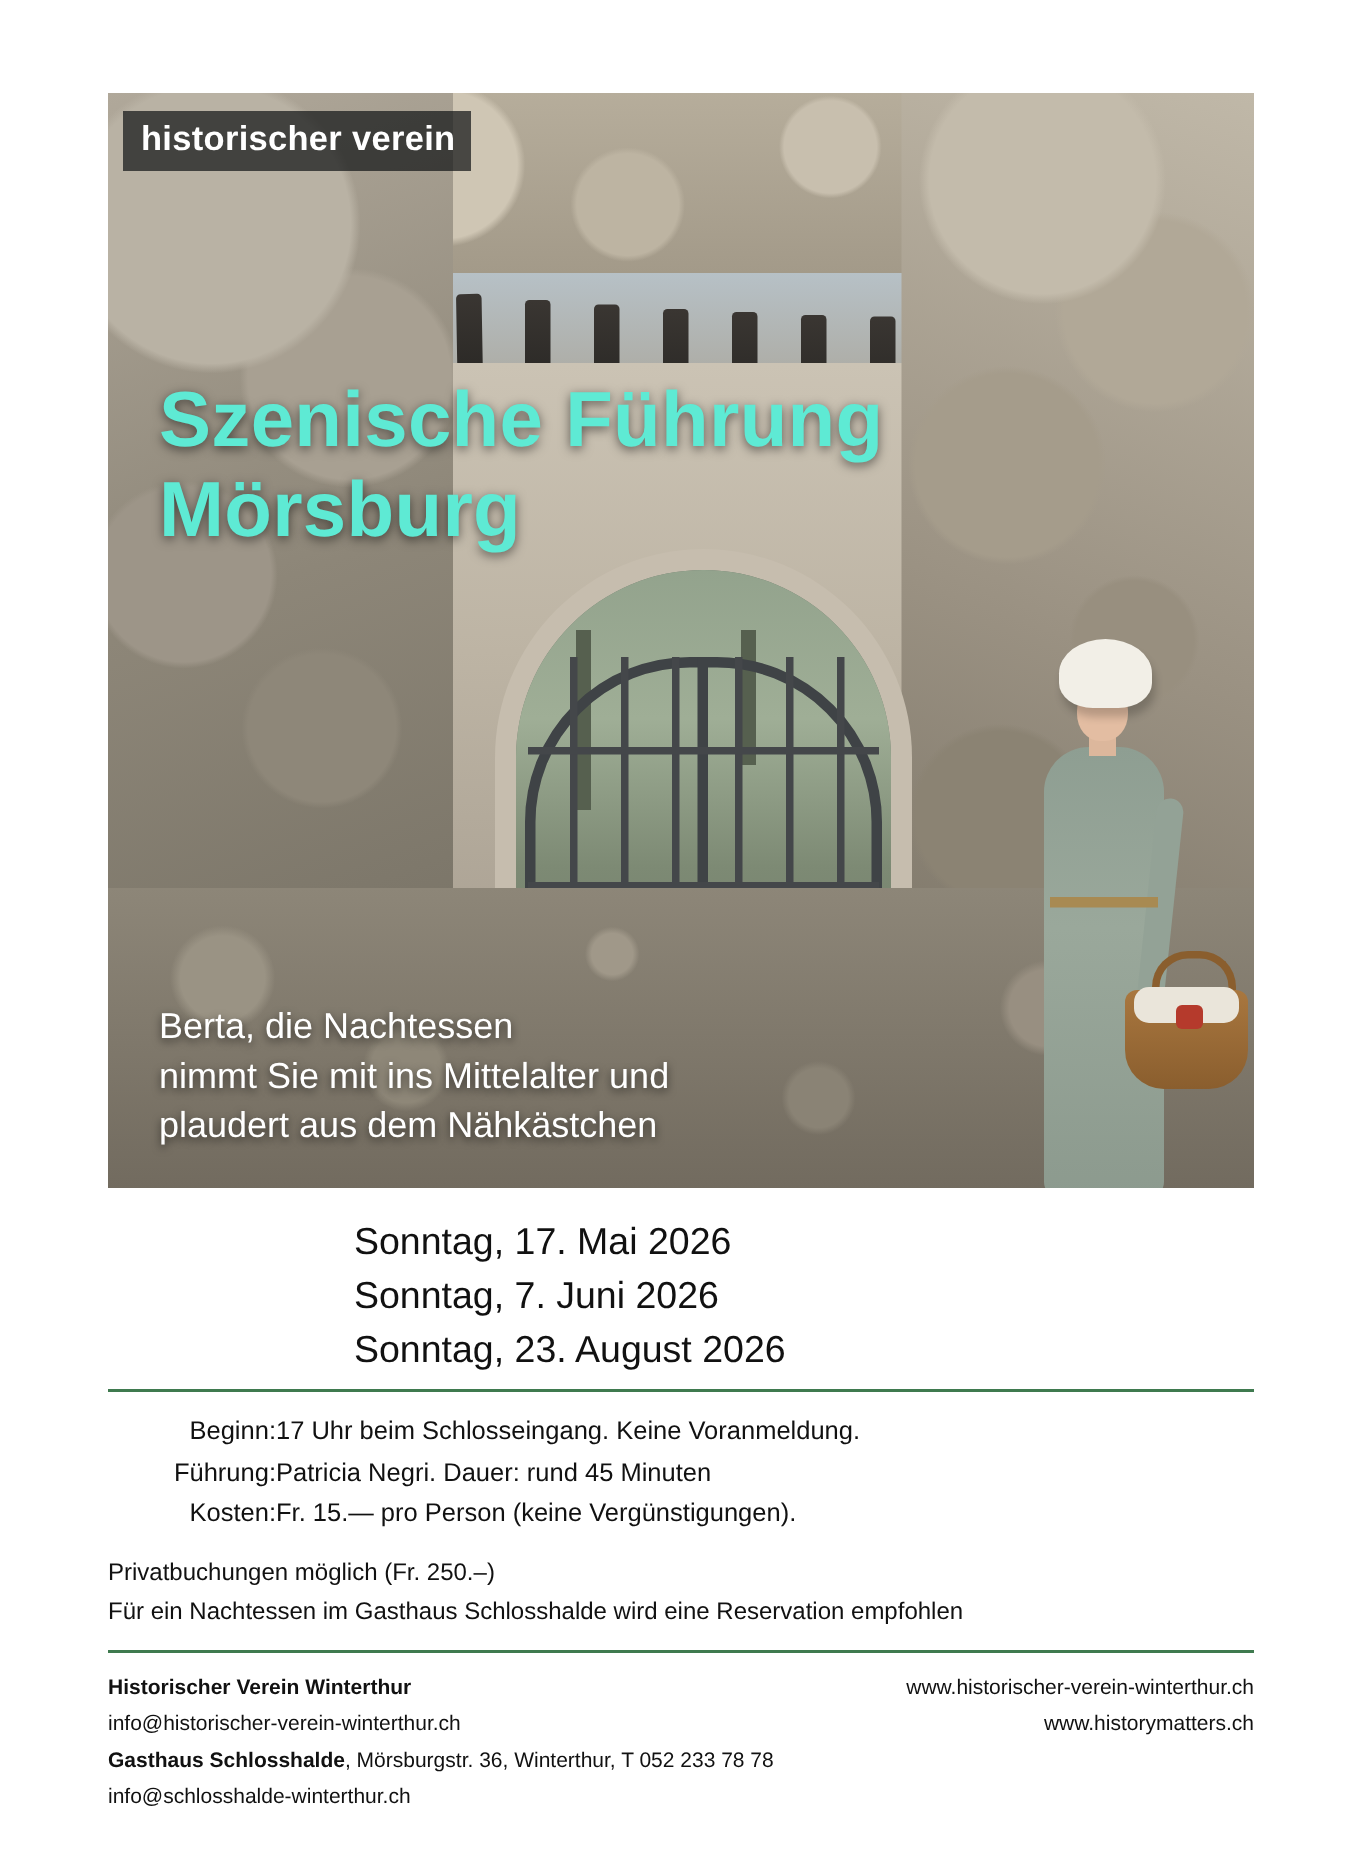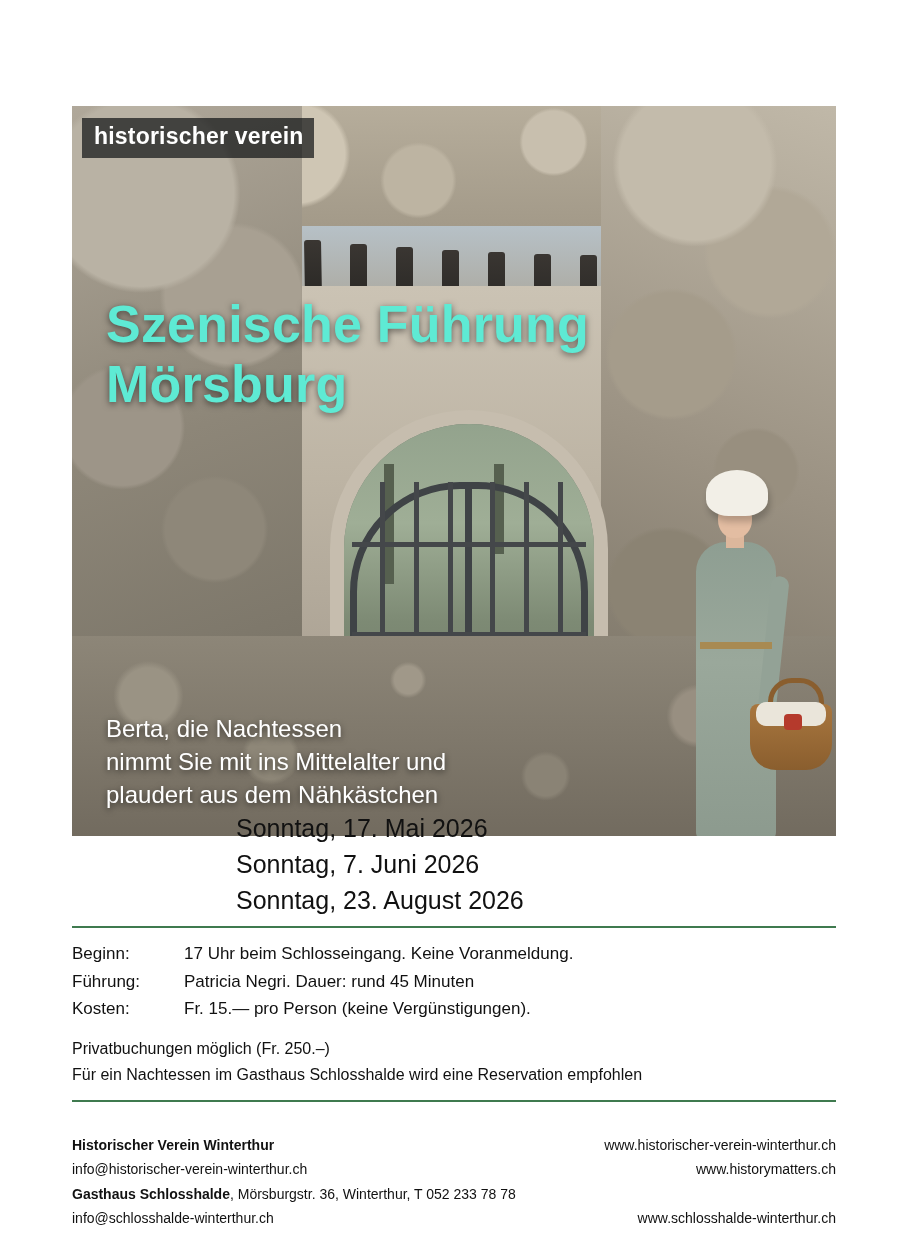--- a/index.html
+++ b/index.html
@@ -25,21 +25,20 @@
 
   
   .hero {
     position: absolute;
     left: 72px;
     top: 62px;
     width: 764px;
     height: 730px;
     overflow: hidden;
     background: #5d5a52;
-    margin-top: 44px;
   }
 
   
   .hero-sky {
     position: absolute;
     left: 0; top: 0; width: 100%; height: 100%;
     background:
       linear-gradient(180deg, #9fb4c4 0%, #b9c6cf 14%, #a9a396 30%, #8e8576 55%, #7d7567 100%);
   }
 
@@ -254,21 +253,21 @@
   .details {
     position: absolute;
     left: 72px;
     top: 940px;
     width: 764px;
     font-size: 17px;
     line-height: 1.62;
     color: #111;
   }
   .detail-row { display: flex; }
-  .detail-label { width: 112px; flex: 0 0 112px; }
+  .detail-label { width: 112px; flex: 0 0 112px; text-align: right; }
   .detail-value { flex: 1; }
 
   .notes {
     position: absolute;
     left: 72px;
     top: 1036px;
     width: 764px;
     font-size: 16px;
     line-height: 1.62;
     color: #111;
@@ -276,21 +275,20 @@
 
   
   .footer {
     position: absolute;
     left: 72px;
     top: 1112px;
     width: 764px;
     font-size: 14px;
     line-height: 1.74;
     color: #111;
-    margin-top: 21px;
   }
   .foot-row { display: flex; justify-content: space-between; align-items: baseline; }
   .foot-left { text-align: left; }
   .foot-right { text-align: right; }
   .bold { font-weight: bold; }
 </style>
 </head>
 <body>
 
 <div class="page">
@@ -406,17 +404,16 @@
       <div class="foot-right">www.historymatters.ch</div>
     </div>
     <div class="foot-row">
       <div class="foot-left">
         <span class="bold">Gasthaus Schlosshalde</span><span>, Mörsburgstr. 36, Winterthur, T 052 233 78 78</span>
       </div>
       <div class="foot-right"></div>
     </div>
     <div class="foot-row">
       <div class="foot-left">info@schlosshalde-winterthur.ch</div>
-      <div class="foot-right">www.schlosshalde-winterthur.ch</div>
     </div>
   </div>
 
 </div>
 
 </body></html>

